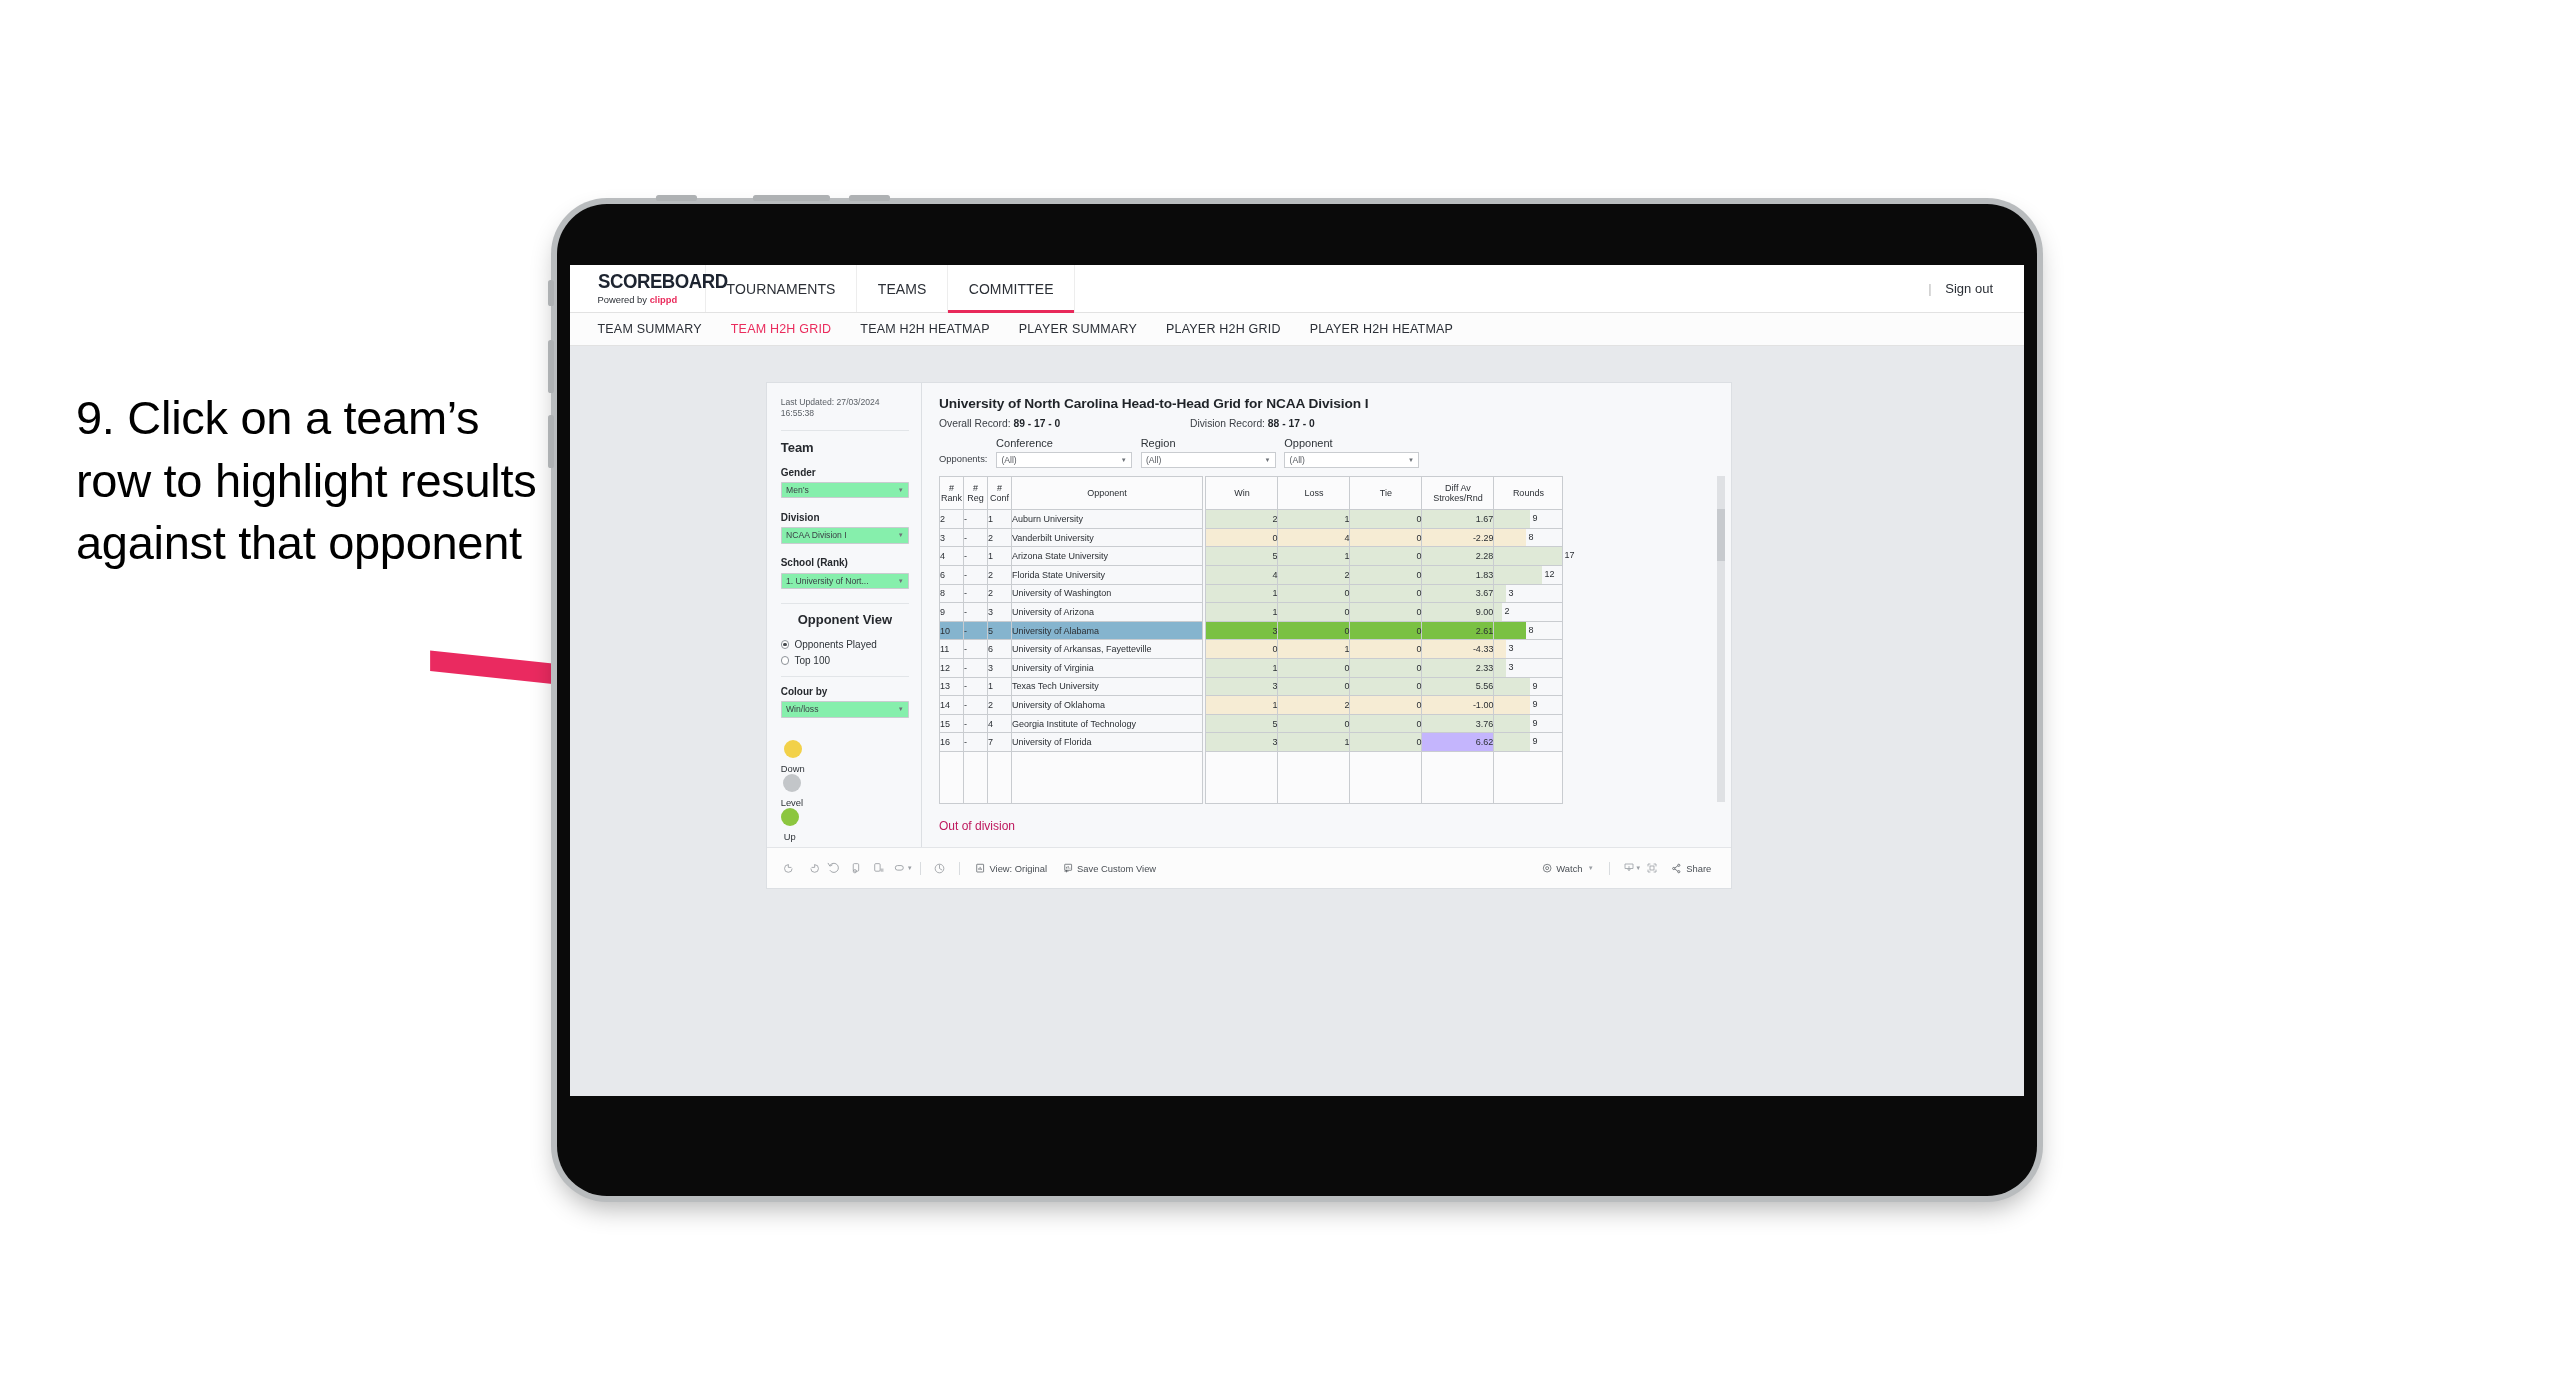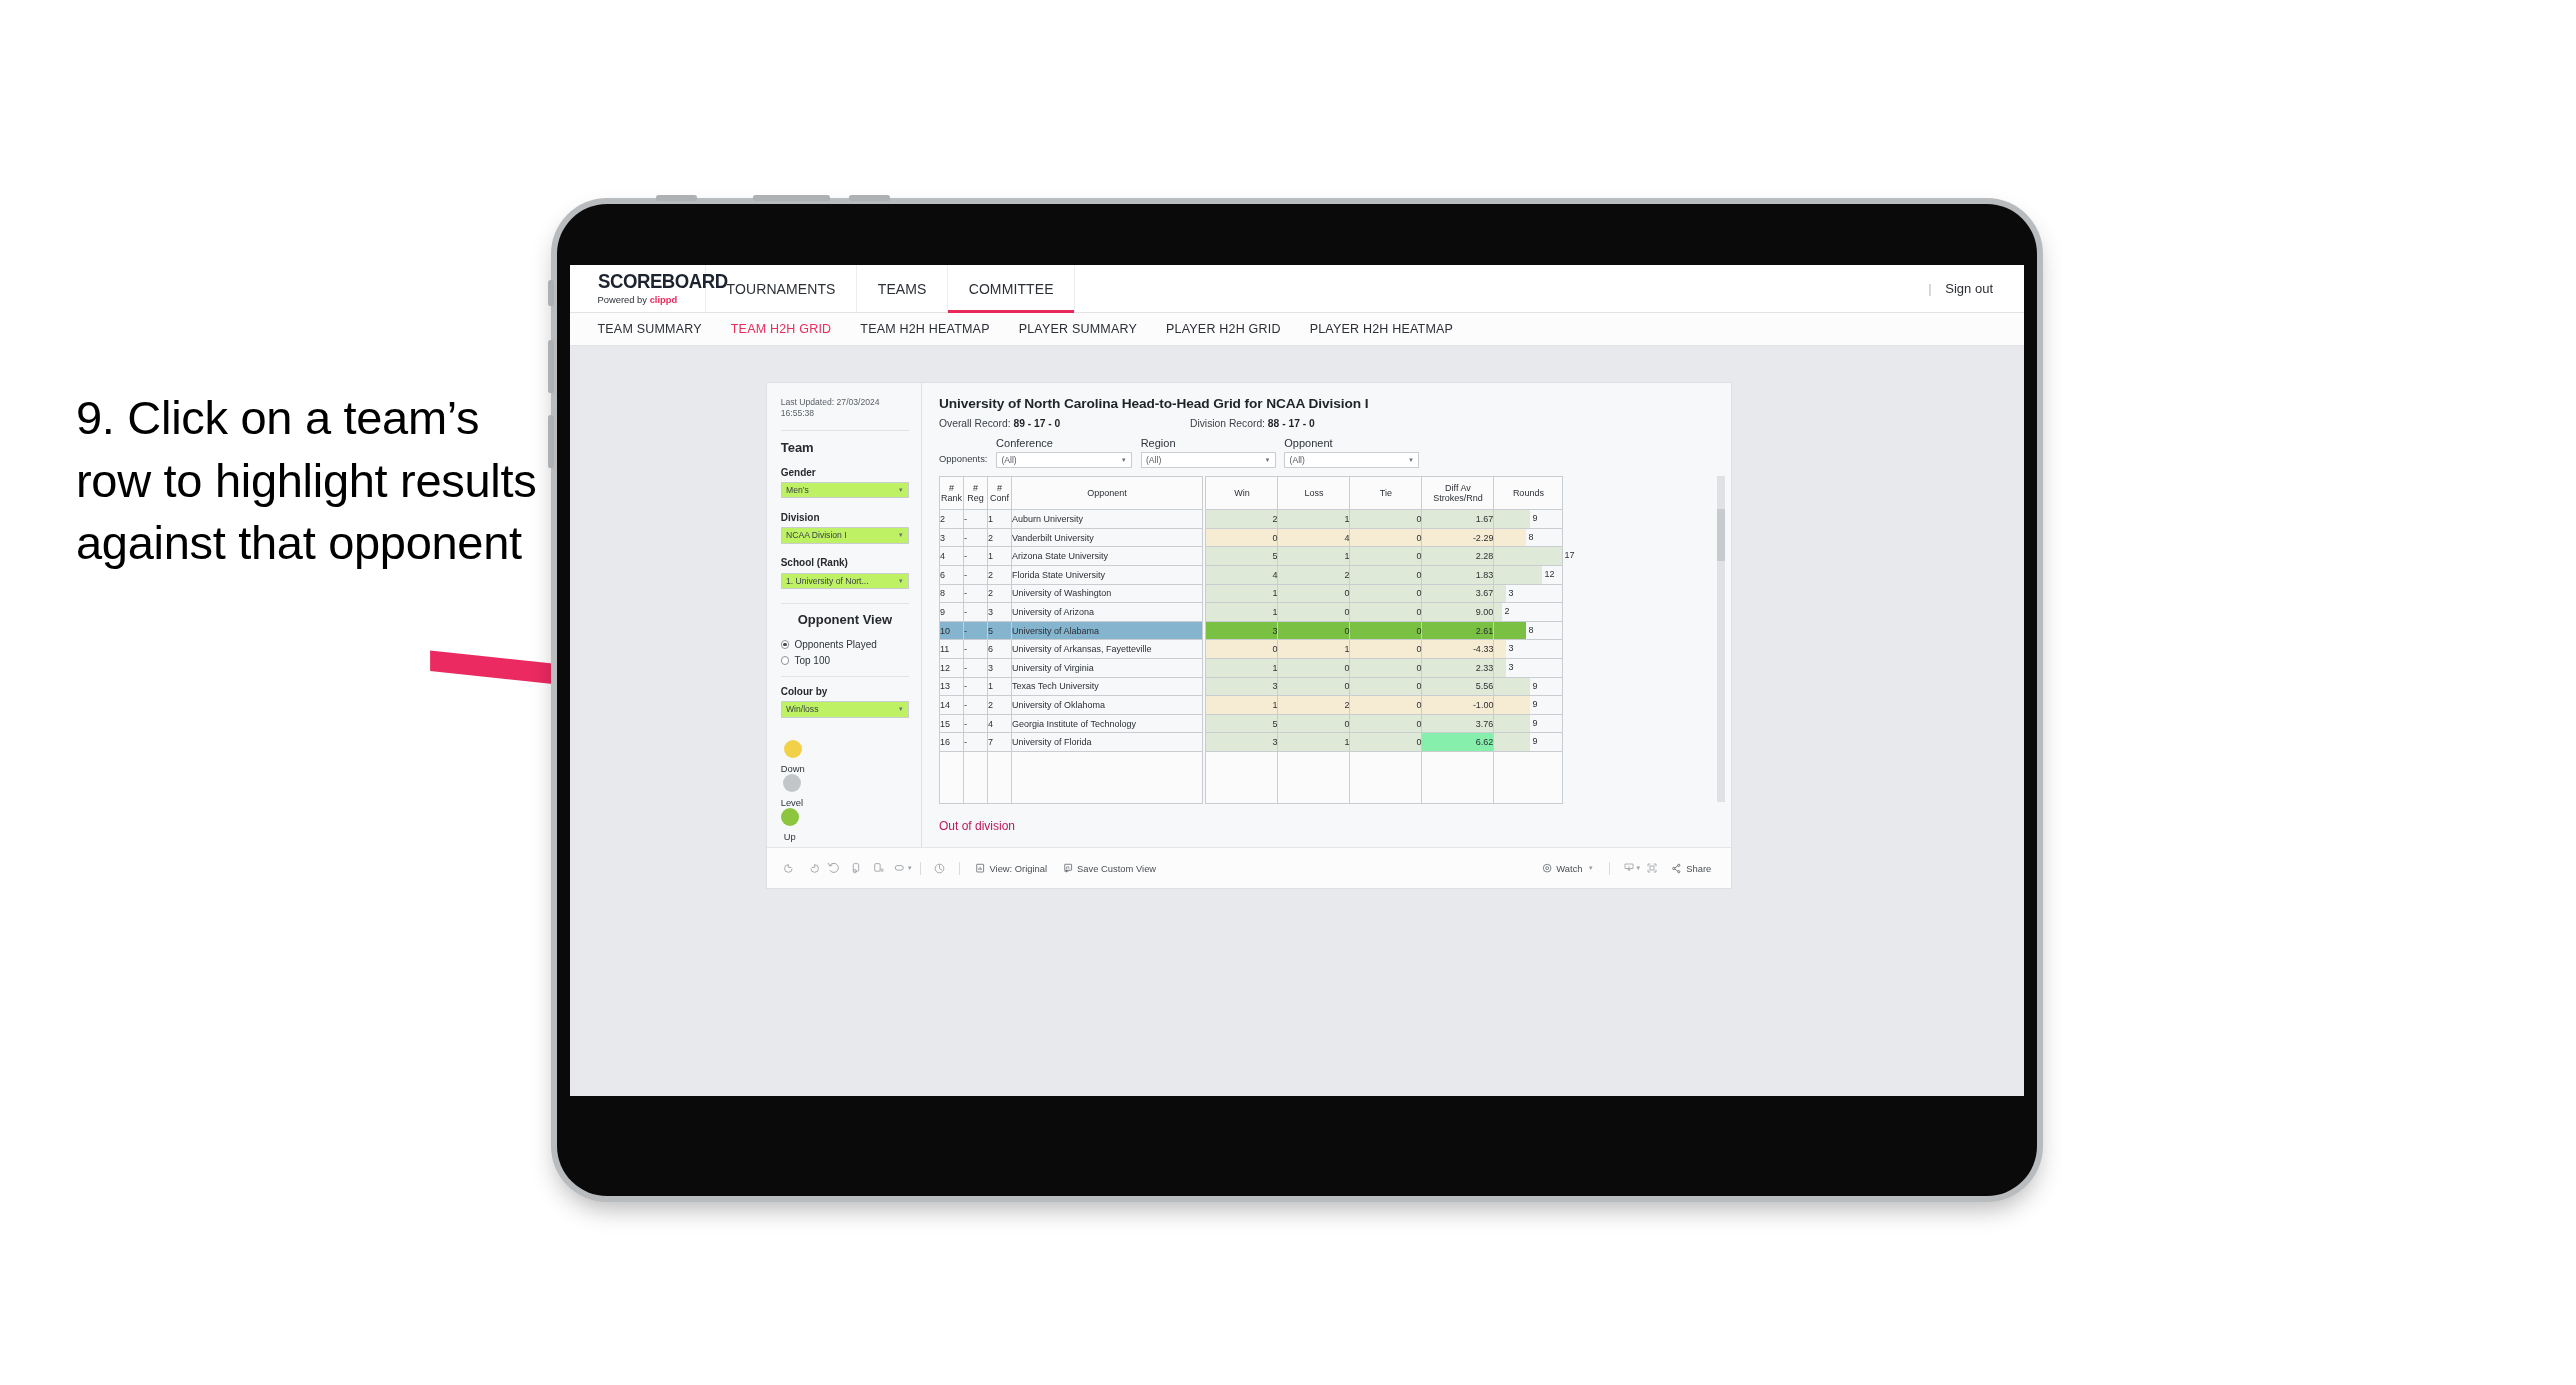--- a/index.html
+++ b/index.html
@@ -107,21 +107,21 @@
   #sidebar {
     width: 155px; border-right:0.9px solid #dcdfe3; background:#f7f8fa;
     padding: 13.7px 12px 0 13.7px; font-size: 9.4px; color:#2e3338;
   }
   #lastupd { font-size: 8.6px; color:#5a5f65; line-height:1.35; }
   .sep { height:0.9px; background:#e2e5e8; margin: 10.3px 0 8.6px; }
   .sb-h { font-size: 13px; font-weight:700; color:#26292e; margin-bottom: 12px; }
   .sb-h.center { text-align:center; }
   .sb-lbl { font-size: 10px; font-weight:700; color:#26292e; margin-bottom: 4.3px; }
   .sb-sel {
-    height: 16.3px; border:0.9px solid #c9ccd0; background:#bef264; border-radius:0.9px;
+    height: 16.3px; border:0.9px solid #c9ccd0; background:#86efac; border-radius:0.9px;
     display:flex; align-items:center; padding: 0 4.3px;
     font-size: 8.6px; color:#3a3f45; margin-bottom: 13.7px; cursor:pointer;
   }
   .sb-sel .cap { flex:1; white-space:nowrap; overflow:hidden; text-overflow:ellipsis; }
   .sb-sel .car { font-size: 6px; color:#6d7278; }
   .radio-row { display:flex; align-items:center; gap:5.2px; margin-bottom: 5.2px; font-size: 10px; color:#2e3338; cursor:pointer; }
   .radio { width:8.6px; height:8.6px; border-radius:50%; border:0.9px solid #8d9298; background:#fff; position:relative; flex:none; }
   .radio.on::after { content:''; position:absolute; left:1.7px; top:1.7px; width:3.4px; height:3.4px; border-radius:50%; background:#45494e; }
   #legend { display:flex; justify-content:space-around; align-items:flex-start; margin-top: 22px; flex-direction: column; }
   .lg { text-align:center; }
@@ -545,21 +545,21 @@
                       </tr>
                       <tr class="dim">
                         <td class="txt">16</td>
                         <td class="txt">-</td>
                         <td class="txt">7</td>
                         <td class="txt">University of Florida</td>
                         <td class="c-gap"></td>
                         <td class="num" style="background: rgb(223, 233, 215);">3</td>
                         <td class="num" style="background: rgb(223, 233, 215);">1</td>
                         <td class="num" style="background: rgb(223, 233, 215);">0</td>
-                        <td class="num" style="background: #86efac;">6.62</td>
+                        <td class="num" style="background: #c4b5fd;">6.62</td>
                         <td class="bar">
                           <span class="fill" style="width: 52.9412%; background: rgb(223, 233, 215);"></span>
                           <span class="v" style="text-align: left; padding-left: 55.9412%;">9</span>
                         </td>
                       </tr>
                       <tr id="tbl-pad">
                         <td></td>
                         <td></td>
                         <td></td>
                         <td></td>

